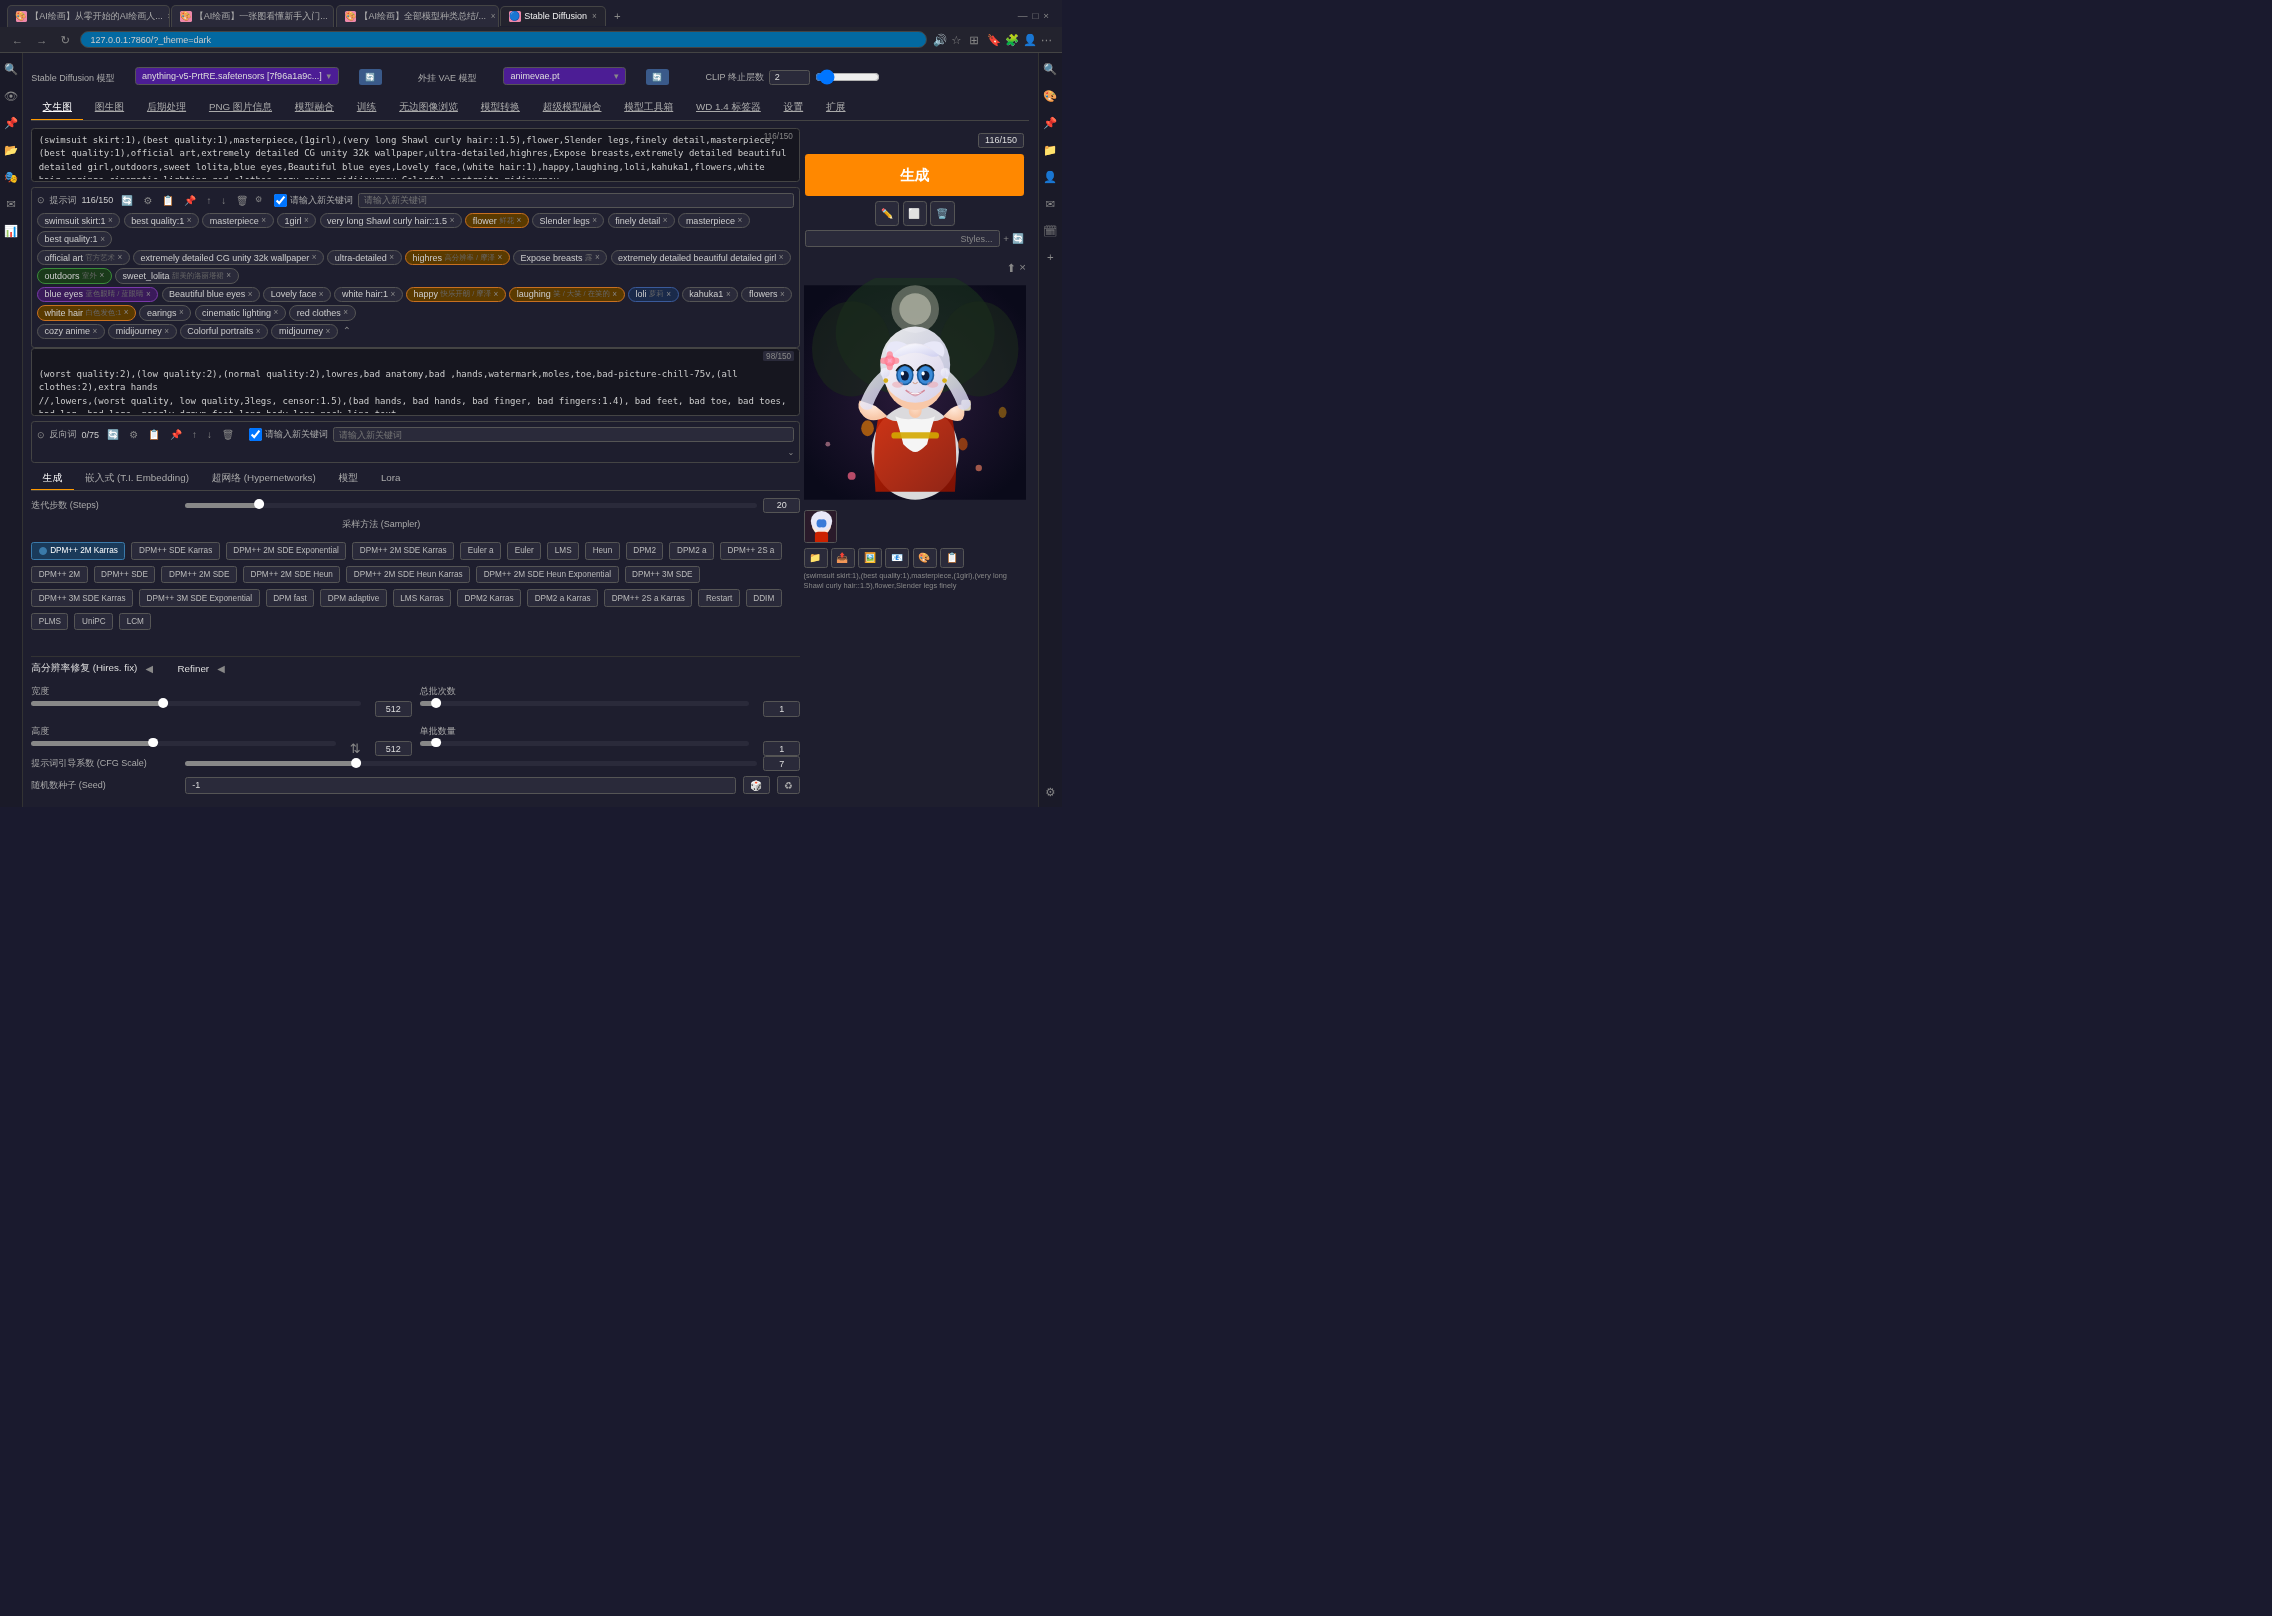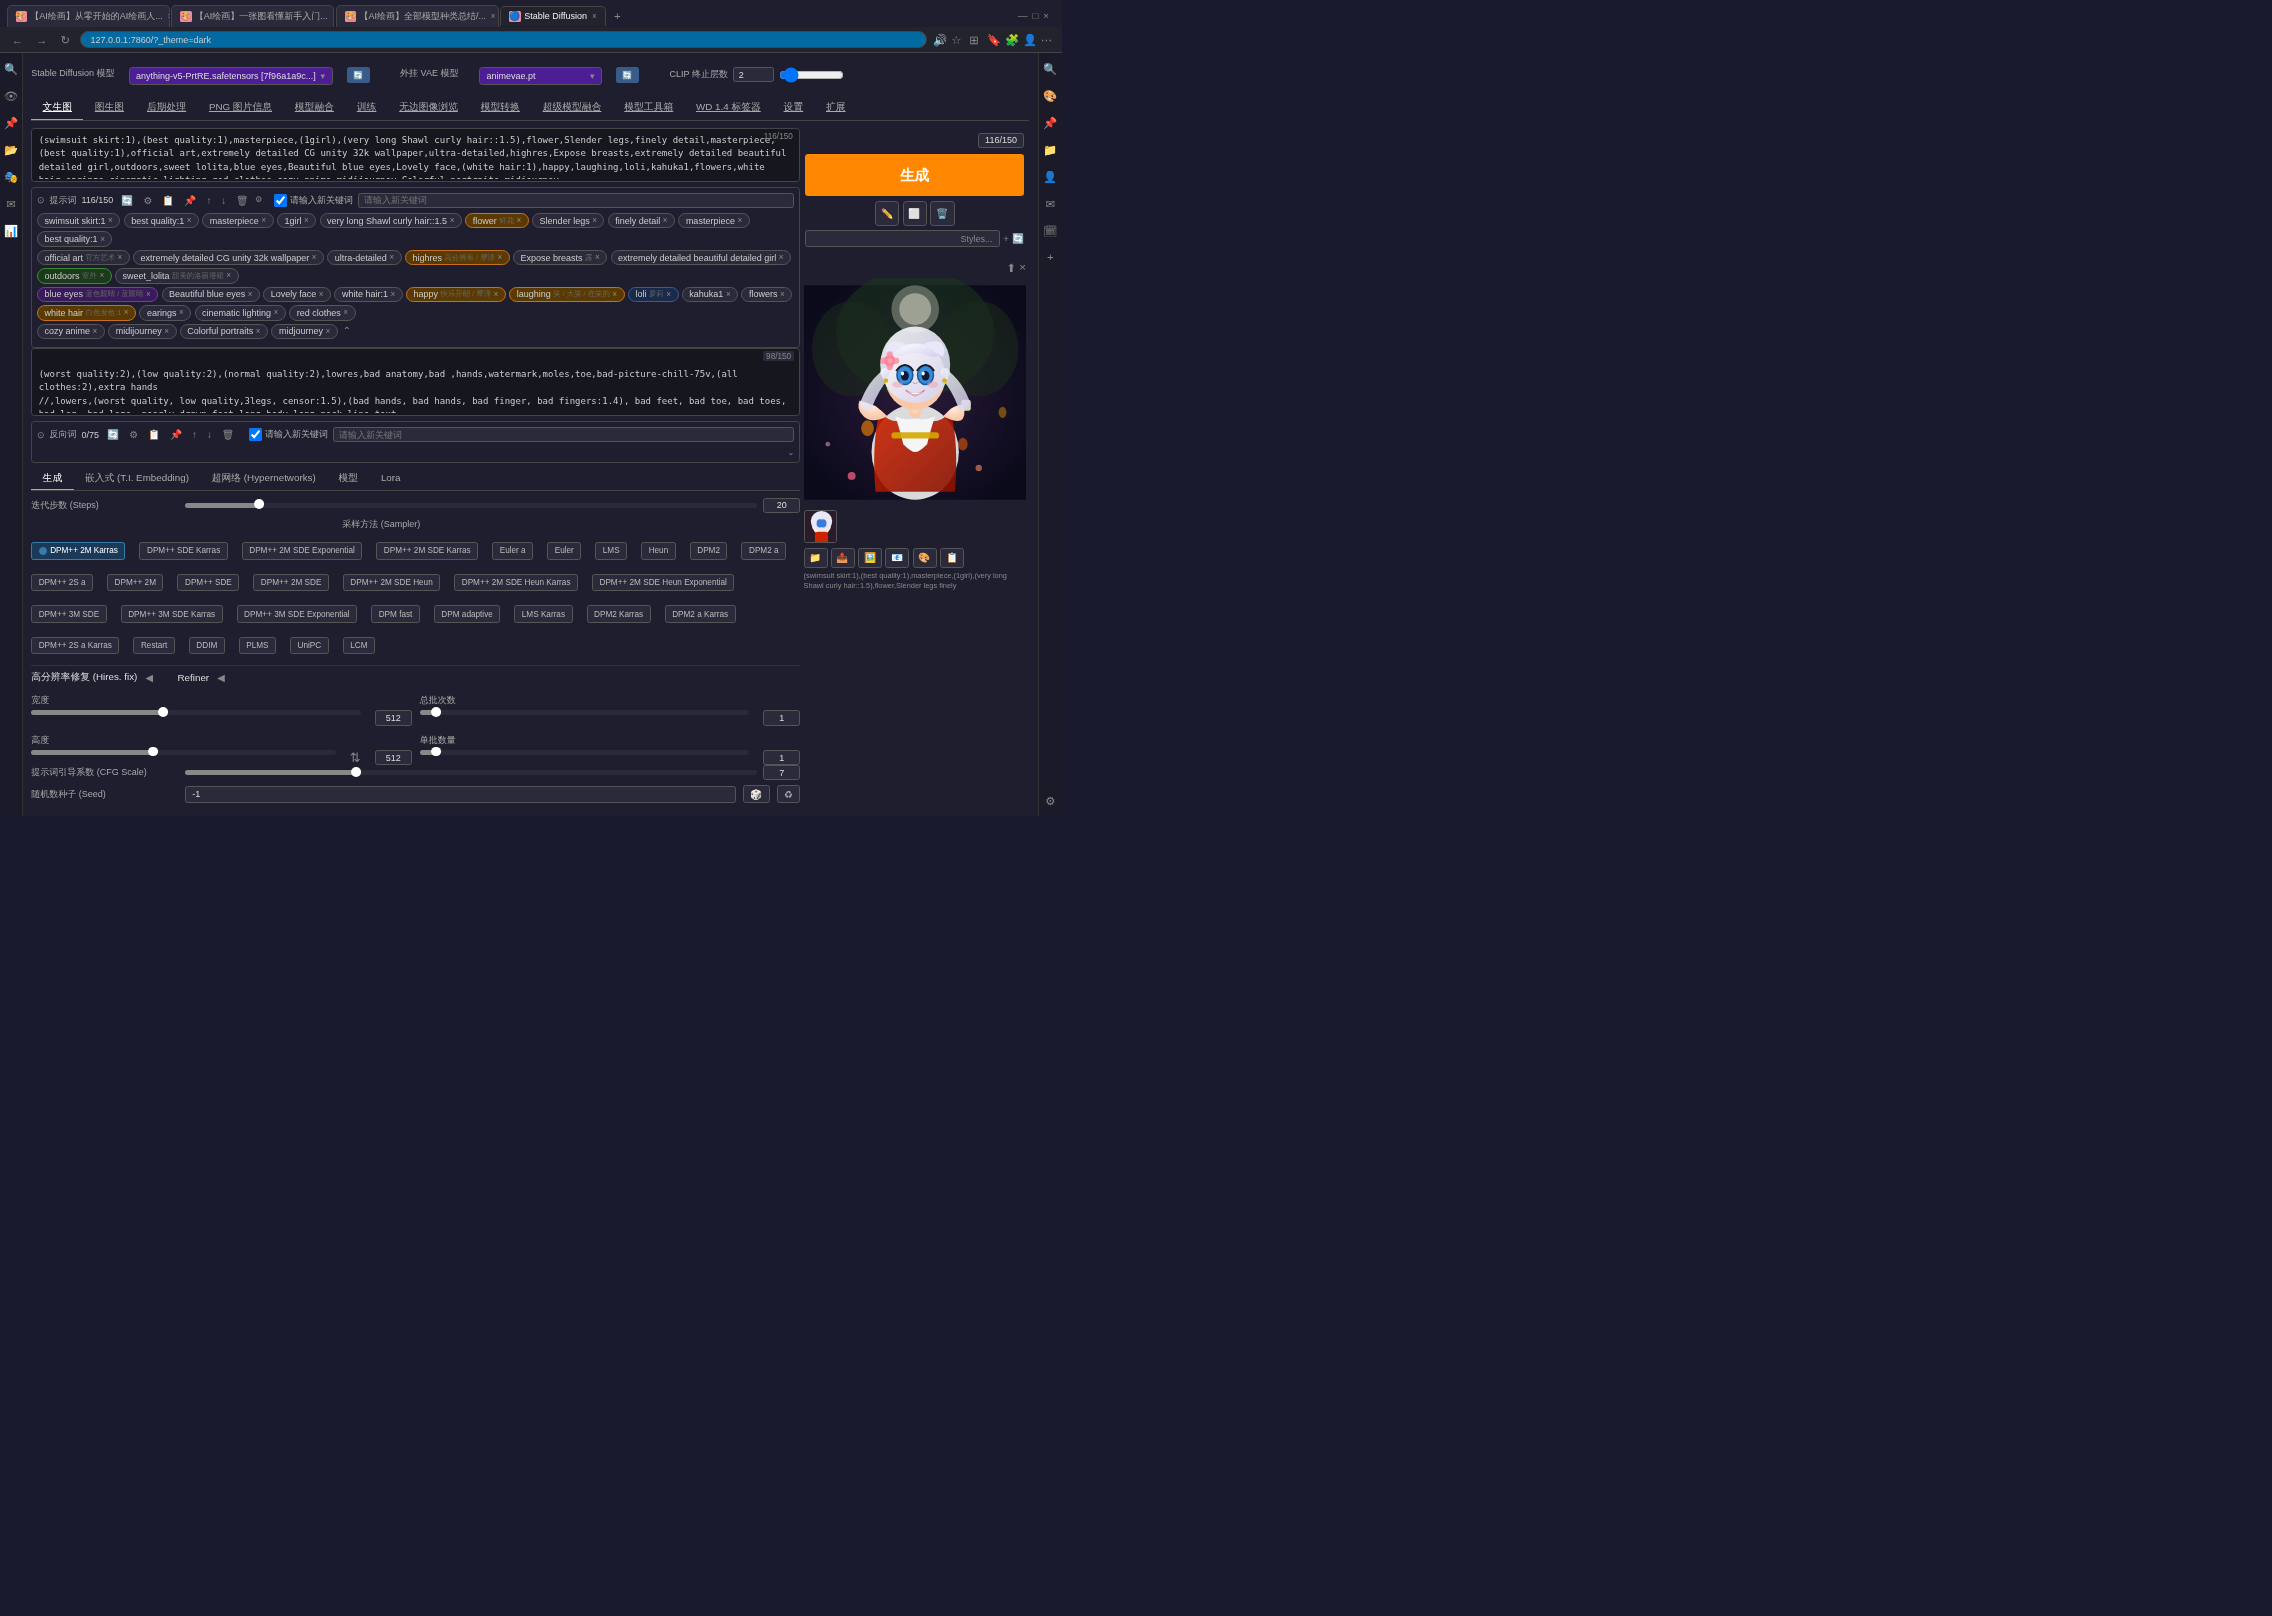--- a/index.html
+++ b/index.html
@@ -107,22 +107,22 @@
 
     .main-content {
       flex: 1;
       padding: 8.2px;
       overflow-y: auto;
     }
 
     
     .model-section {
       display: flex;
-      align-items: flex-start;
-      gap: 14px;
+      align-items: flex-end;
+      gap: 20px;
       margin-bottom: 6.5px;
       padding: 4.9px 0;
     }
     .model-label {
       color: #aaa;
       font-size: 9px;
       min-width: 65px;
     }
     .model-select {
       background: #4c1d95;
@@ -426,22 +426,22 @@
       color: #ddd;
       font-size: 9px;
       min-width: 37px;
       text-align: center;
     }
 
     
     .sampler-grid {
       display: flex;
       flex-wrap: wrap;
-      gap: 14px;
-      margin-bottom: 6px;
+      gap: 6px;
+      margin-bottom: 21px;
     }
     .sampler-btn {
       background: #2a2a3a;
       border: 0.8px solid #555;
       border-radius: 2.5px;
       padding: 3.3px 6.5px;
       color: #bbb;
       cursor: pointer;
       font-size: 8.2px;
       white-space: nowrap;

